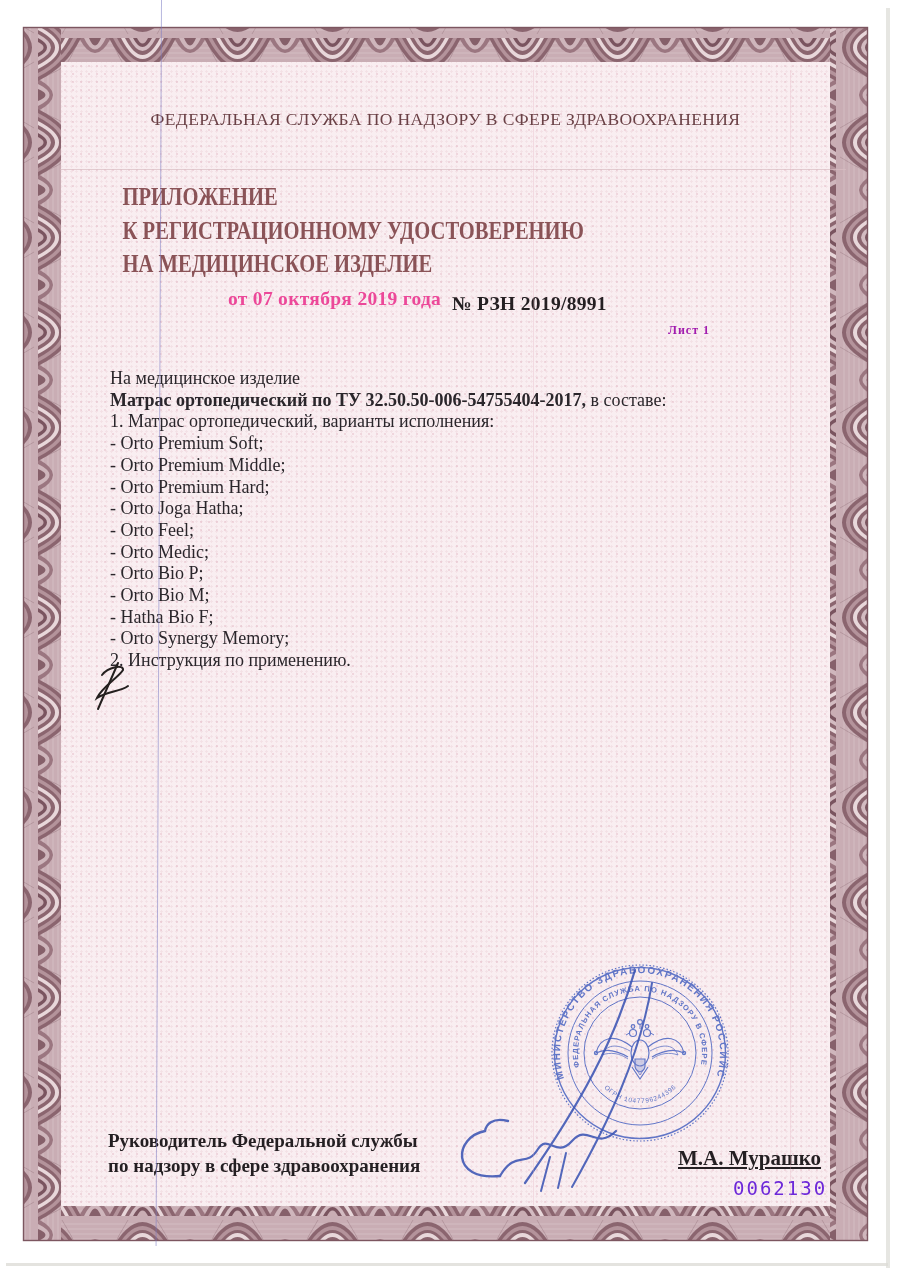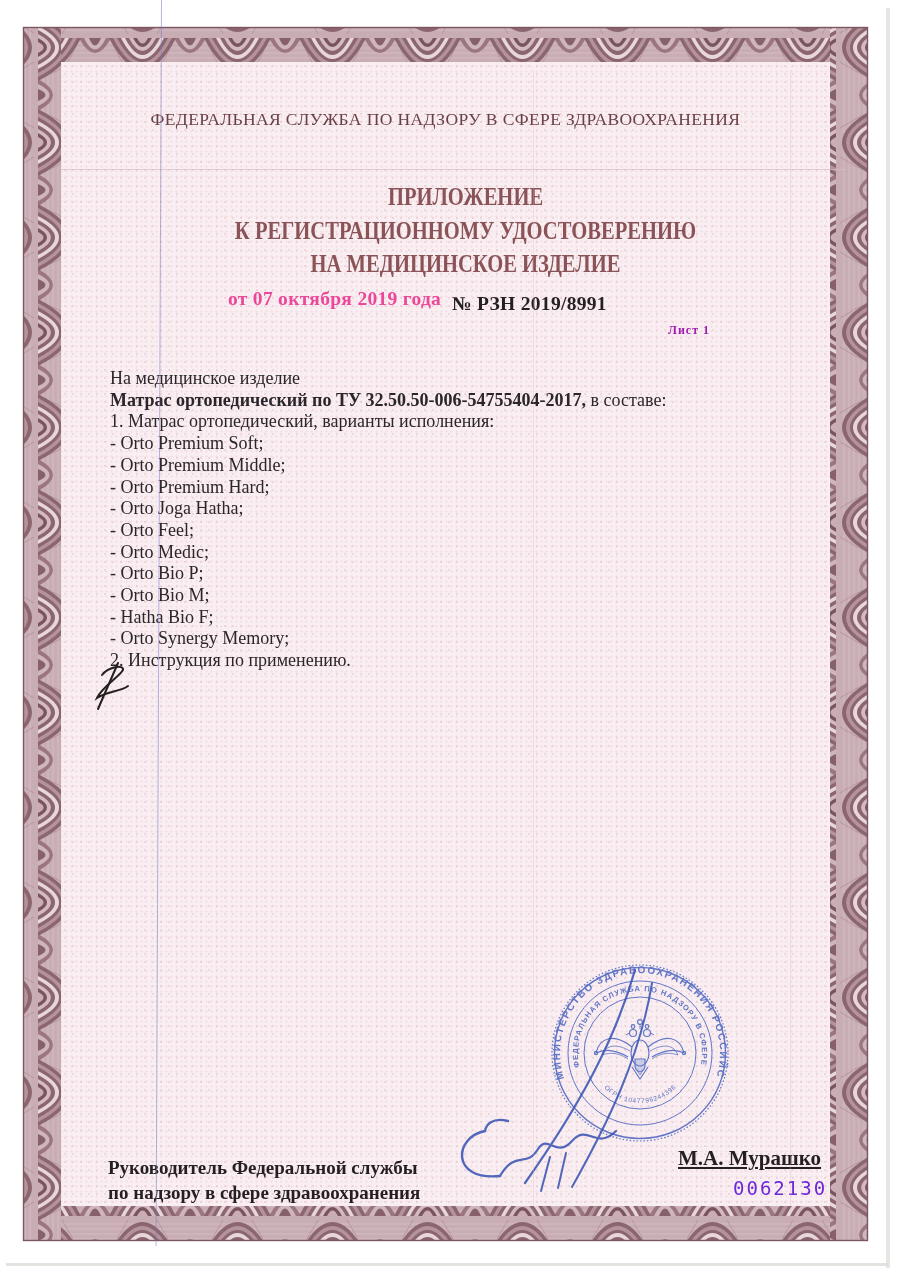--- a/index.html
+++ b/index.html
@@ -22,31 +22,31 @@
       radial-gradient(rgba(216,160,176,.30) 1px, rgba(0,0,0,0) 1.3px),
       radial-gradient(rgba(216,160,176,.16) 1px, rgba(0,0,0,0) 1.3px);
     background-size:8px 8px,5px 5px;
     background-position:0 0,3px 2px;
   }
   .border-svg{left:0;top:0;}
   
   .agency{left:61px;top:108px;width:769px;text-align:center;color:#6a4146;
     font-size:17.5px;letter-spacing:.4px;line-height:23px;}
   .divider{left:60px;top:169px;width:786px;height:1px;background:#d9bcc2;opacity:.7;}
-  .title-block{left:61px;top:180px;width:769px;text-align:center;color:#8a5357;
-    font-weight:bold;font-size:24.5px;line-height:33.5px;margin-left:20px;}
+  .title-block{left:61px;top:180px;width:769px;color:#8a5357;
+    font-weight:bold;font-size:24.5px;line-height:33.5px;}
   .title-block .tline{transform:scaleX(.84);}
   .dateline{left:228px;top:288px;font-size:19.5px;font-weight:bold;color:#ec4899;letter-spacing:.3px;}
   .numline{left:452px;top:293px;font-size:19.5px;font-weight:bold;color:#241f22;letter-spacing:.3px;text-align:right;}
   .sheetline{left:668px;top:323px;font-size:12px;font-weight:bold;color:#a21caf;letter-spacing:1px;}
   
   .body-text{left:110px;top:368px;width:640px;font-size:18px;line-height:21.7px;color:#2a262b;}
   .body-text .bold{font-weight:bold;}
   
-  .signer-title{left:108px;top:1128px;font-size:19px;font-weight:bold;color:#241f22;line-height:25px;margin-top:27px;}
+  .signer-title{left:108px;top:1128px;font-size:19px;font-weight:bold;color:#241f22;line-height:25px;}
   .signer-name{left:678px;top:1146px;font-size:21px;font-weight:bold;color:#241f22;text-decoration:underline;}
   .serial{left:733px;top:1177px;font-size:19px;font-weight:500;color:#6d28d9;
     font-family:"DejaVu Sans Mono", monospace;letter-spacing:2px;}
   .stamp-svg{left:545px;top:958px;opacity:.88;}
   .signature-svg{left:430px;top:945px;}
   .zmark-svg{left:88px;top:661px;}
 </style>
 </head>
 <body>
 

